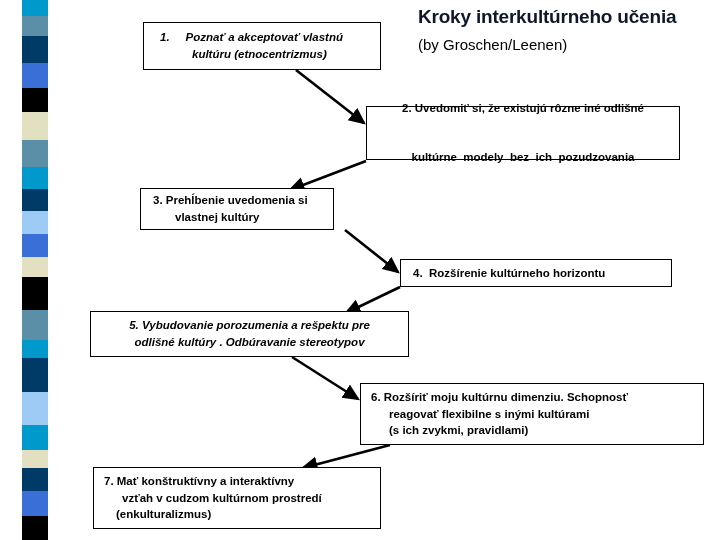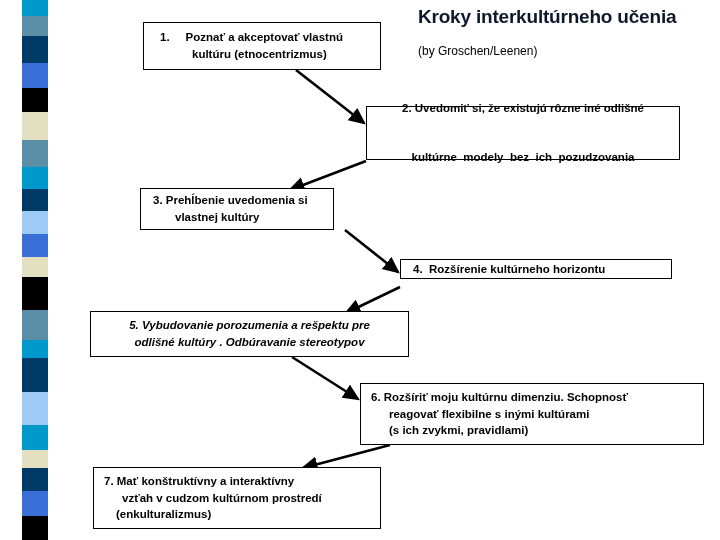--- a/index.html
+++ b/index.html
@@ -38,25 +38,25 @@
   }
   #title-main {
     font-size: 19px;
     font-weight: bold;
     color: #0f172a;
     line-height: 1.12;
     letter-spacing: -0.2px;
     white-space: nowrap;
   }
   #title-sub {
-    font-size: 12px;
+    font-size: 15px;
     font-weight: normal;
     color: #000000;
     line-height: 1.2;
-    margin-top: 17px;
+    margin-top: 9px;
   }
 
   
   .flow-box {
     position: absolute;
     background: #ffffff;
     border: 1px solid #000000;
     box-sizing: border-box;
     color: #000000;
     font-size: 11.5px;
@@ -65,24 +65,24 @@
     display: flex;
     flex-direction: column;
     justify-content: center;
     z-index: 3;
   }
   .flow-box .line {
     display: block;
     white-space: pre;
   }
 
-  #box-1 { left: 143px; top: 22px;  width: 238px; height: 48px; text-align: left;   padding-left: 10px; }
+  #box-1 { left: 143px; top: 22px;  width: 238px; height: 48px; text-align: left;   padding-left: 10px; font-style: italic; }
   #box-2 { left: 366px; top: 106px; width: 314px; height: 54px; text-align: center; padding: 0 6px; gap: 32px; }
   #box-3 { left: 140px; top: 188px; width: 194px; height: 42px; text-align: left;   padding-left: 12px; }
-  #box-4 { left: 400px; top: 259px; width: 272px; height: 20px; text-align: left;   padding-left: 12px; }
+  #box-4 { left: 400px; top: 259px; width: 272px; height: 28px; text-align: left;   padding-left: 12px; }
   #box-5 { left: 90px;  top: 311px; width: 319px; height: 46px; text-align: center; padding: 0 6px; font-style: italic; }
   #box-6 { left: 360px; top: 383px; width: 344px; height: 62px; text-align: left;   padding-left: 10px; }
   #box-7 { left: 93px;  top: 467px; width: 288px; height: 62px; text-align: left;   padding-left: 10px; }
 
   #box-1 .line.l1 { padding-left: 6px; }
   #box-1 .line.l2 { padding-left: 38px; }
   #box-3 .line.l2 { padding-left: 22px; }
   #box-6 .line.l2 { padding-left: 18px; }
   #box-6 .line.l3 { padding-left: 18px; }
   #box-7 .line.l2 { padding-left: 18px; }

